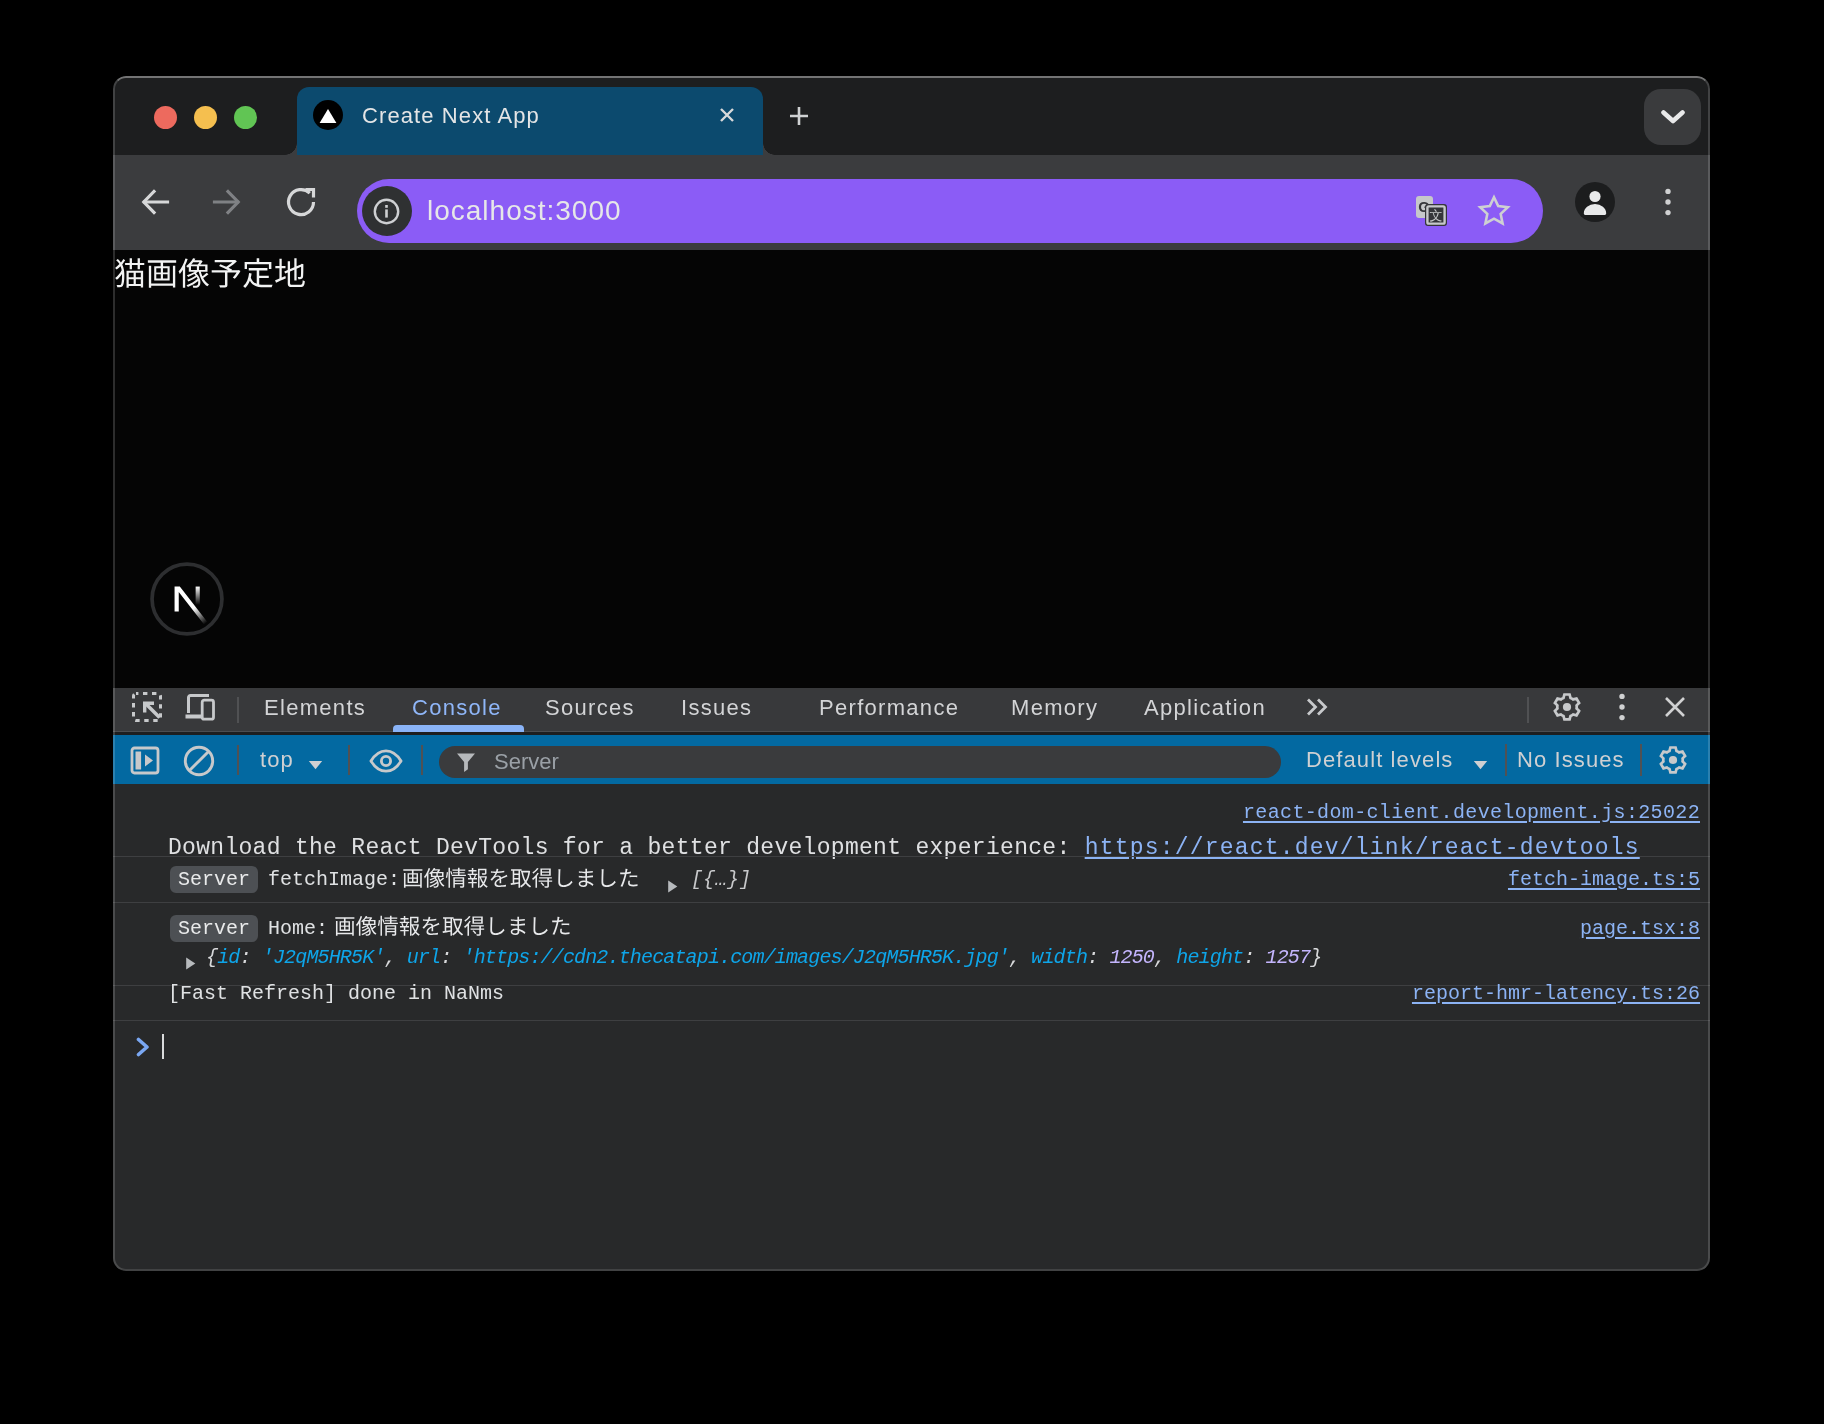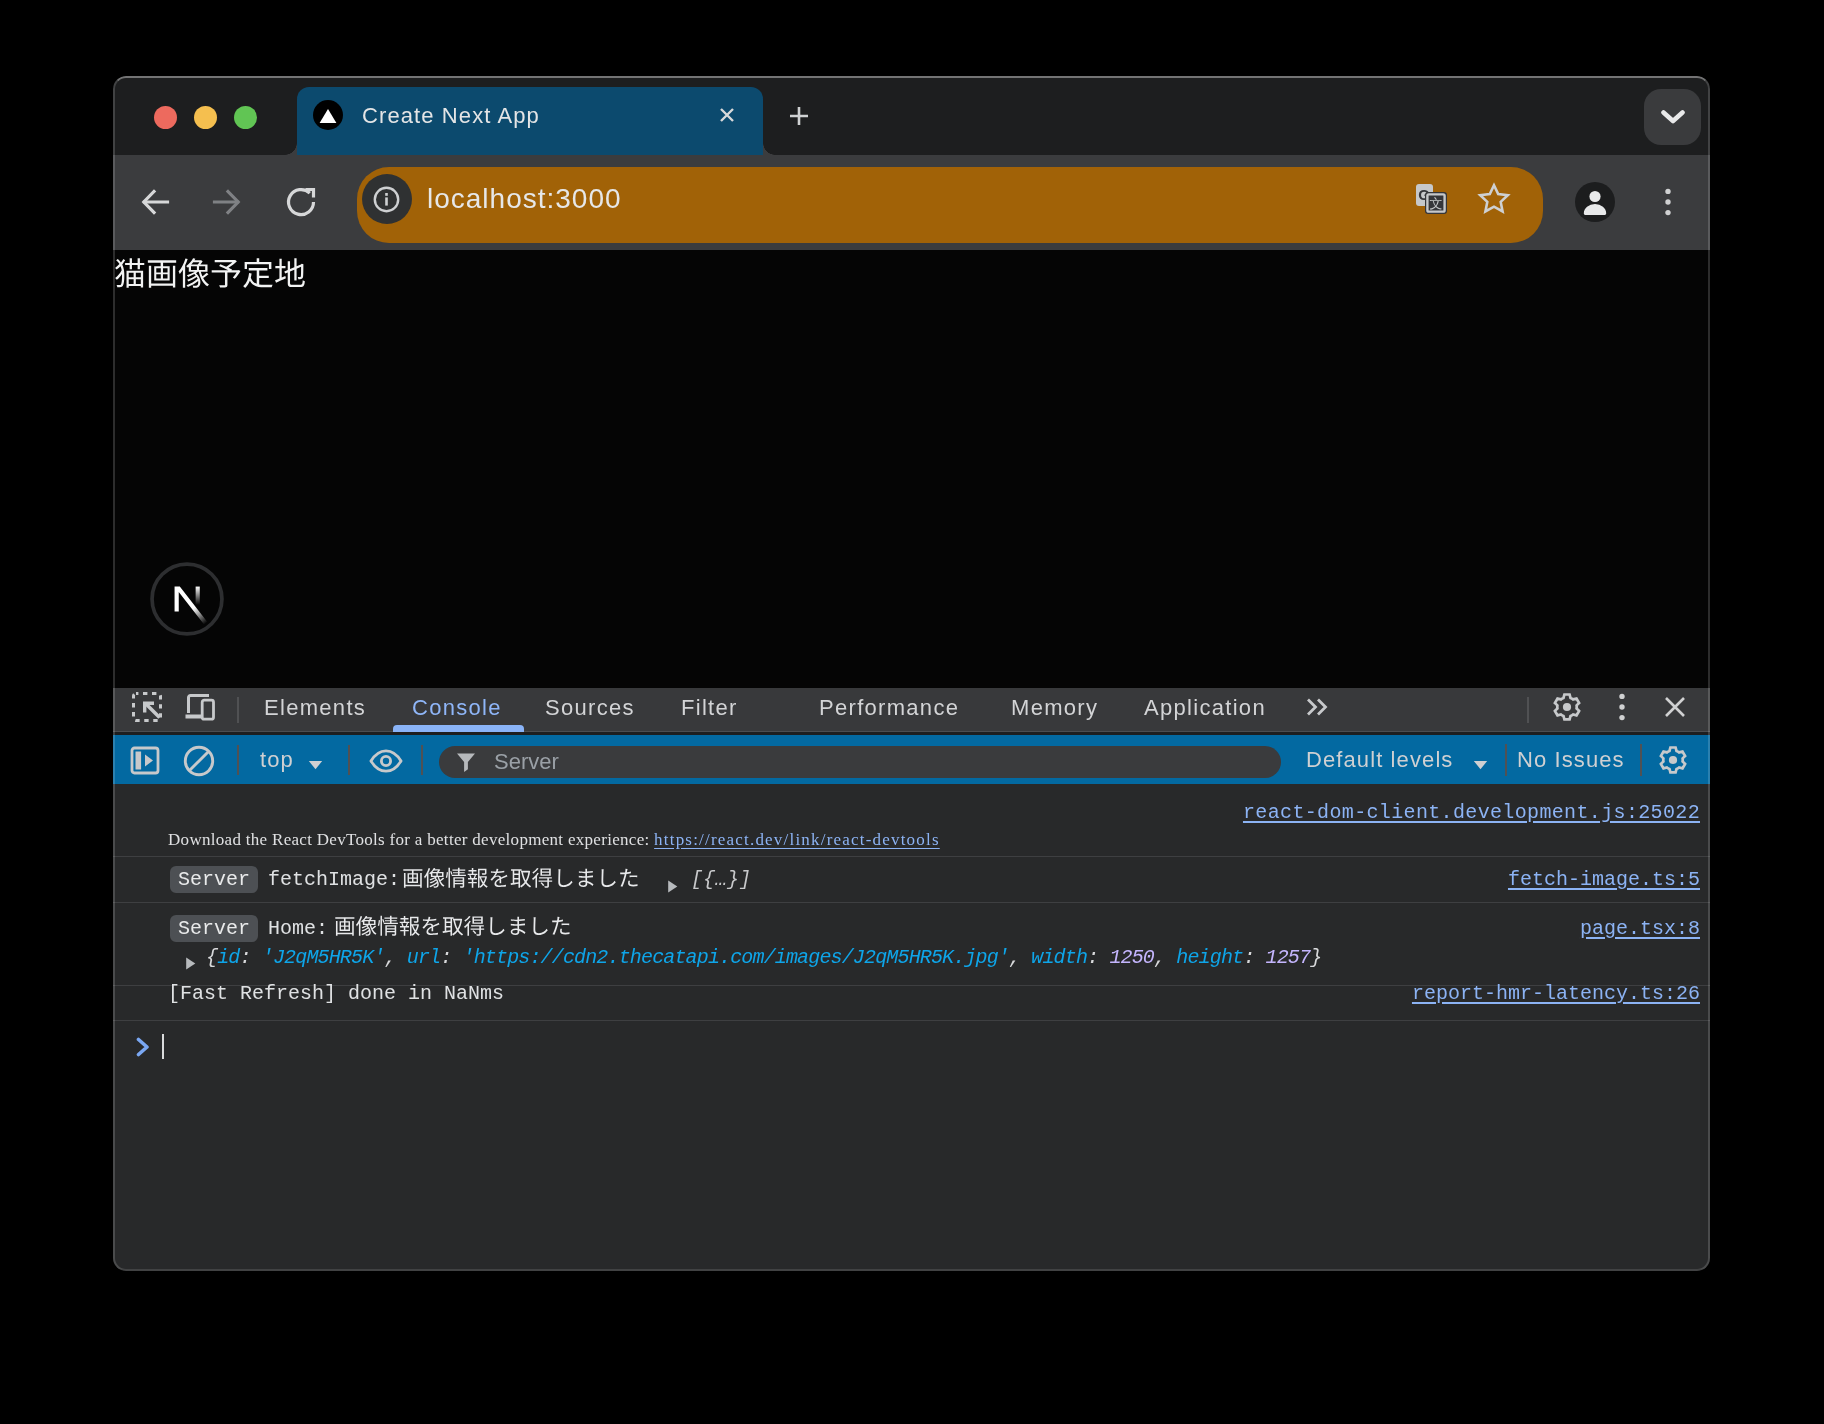--- a/index.html
+++ b/index.html
@@ -6,21 +6,21 @@
 .abs{position:absolute}
 .win{position:absolute;left:113px;top:76px;width:1597px;height:1195px;border-radius:13px;background:#1d1e1f;overflow:hidden}
 .win::after{content:"";position:absolute;inset:0;border-radius:13px;border:2px solid rgba(255,255,255,0.16);border-top-color:rgba(255,255,255,0.38);pointer-events:none;z-index:99}
 .tl{position:absolute;top:30px;width:23px;height:23px;border-radius:50%}
 .tab{position:absolute;left:184px;top:11px;width:466px;height:68px;background:#0c4a6e;border-radius:12px 12px 0 0}
 .tab .flare{position:absolute;bottom:0;width:12px;height:12px}
 .tab .flare.l{left:-12px;background:radial-gradient(circle at 0 0, transparent 11.5px, #3b3c3e 12px)}
 .tab .flare.r{right:-12px;background:radial-gradient(circle at 12px 0, transparent 11.5px, #3b3c3e 12px)}
 .tabtitle{position:absolute;left:65px;top:0;height:58px;line-height:58px;font-size:22px;letter-spacing:1.1px;color:#e4e5e6}
 .toolbar{position:absolute;left:0;top:79px;width:1597px;height:95px;background:#3b3c3e}
-.pill{position:absolute;left:244px;top:12px;width:1186px;height:76px;border-radius:32px;background:#a16207}
+.pill{position:absolute;left:244px;top:24px;width:1186px;height:64px;border-radius:32px;background:#8b5cf6}
 .chip{position:absolute;left:5px;top:7px;width:50px;height:50px;border-radius:50%;background:#2f3132}
 .url{position:absolute;left:70px;top:0;height:64px;line-height:63px;font-size:28px;letter-spacing:1px;color:#e6e7e8}
 .content{position:absolute;left:0;top:174px;width:1597px;height:438px;background:#050505;overflow:hidden}
 .dtbar{position:absolute;left:0;top:612px;width:1597px;height:44px;background:#38393b;border-bottom:1px solid #4c4d4f}
 .dttab{position:absolute;top:0;height:40px;line-height:40px;font-size:22px;letter-spacing:1.3px;color:#d3d4d6}
 .dtrow{position:absolute;left:0;top:659px;width:1597px;height:51px;background:#0369a1;border-bottom:2px solid #404143}
 .filter{position:absolute;left:326px;top:11px;width:842px;height:32px;border-radius:16px;background:#3a3b3d}
 .rowtxt{font-size:22px;letter-spacing:1.1px;color:#cfd0d2}
 .console{position:absolute;left:0;top:708px;width:1597px;height:485px;background:#28292a;font-family:"Liberation Mono",monospace;font-size:20px;color:#dfe1e3}
 .crow{position:absolute;left:0;width:1597px;height:30px;line-height:30px;white-space:pre}
@@ -142,21 +142,21 @@
           <linearGradient id="nl2" x1="121" y1="54" x2="120.8" y2="106.9" gradientUnits="userSpaceOnUse">
             <stop stop-color="#fff"></stop>
             <stop offset="1" stop-color="#fff" stop-opacity="0"></stop>
           </linearGradient>
         </defs>
       </svg>
   </div>
   <div class="dtbar">
       <span class="dttab" style="left:151px">Elements</span>
       <span class="dttab" style="left:432px">Sources</span>
-      <span class="dttab" style="left:568px">Filter</span>
+      <span class="dttab" style="left:568px">Issues</span>
       <span class="dttab" style="left:706px">Performance</span>
       <span class="dttab" style="left:898px">Memory</span>
       <span class="dttab" style="left:1031px">Application</span>
       <span class="dttab" style="left:299px;color:#8fb6f8">Console</span>
       <div class="abs" style="left:280px;top:37px;width:131px;height:7px;border-radius:4px 4px 0 0;background:#8ab4f8"></div>
       <span class="abs" style="left:1192px;top:9px"><svg width="24" height="20" viewBox="0 0 24 20" fill="none" stroke="#c7c9cb" stroke-width="2.8">
           <path d="M3 2.5 L10.5 10 L3 17.5"></path>
           <path d="M13 2.5 L20.5 10 L13 17.5"></path>
         </svg></span>
       <div class="vsep" style="left:1414px;top:9px;height:26px"></div>
@@ -218,21 +218,21 @@
       <div class="vsep" style="left:1392px;top:9px;height:32px"></div>
       <span class="abs rowtxt" style="left:1404px;top:0;height:51px;line-height:49px">No Issues</span>
       <div class="vsep" style="left:1527px;top:9px;height:32px"></div>
       <span class="abs" style="left:1545px;top:10px"><svg width="30" height="30" viewBox="0 0 30 30" fill="none">
           <path d="M12.4 2.5 h5.2 l0.9 3.4 a9.5 9.5 0 0 1 2.6 1.5 l3.4-0.9 l2.6 4.5 l-2.5 2.4 a9.5 9.5 0 0 1 0 3.1 l2.5 2.4 l-2.6 4.5 l-3.4-0.9 a9.5 9.5 0 0 1 -2.6 1.5 l-0.9 3.4 h-5.2 l-0.9-3.4 a9.5 9.5 0 0 1 -2.6-1.5 l-3.4 0.9 l-2.6-4.5 l2.5-2.4 a9.5 9.5 0 0 1 0-3.1 l-2.5-2.4 l2.6-4.5 l3.4 0.9 a9.5 9.5 0 0 1 2.6-1.5 z" stroke="#c7c9cb" stroke-width="2.7"></path>
           <circle cx="15" cy="15" r="4.1" fill="#c7c9cb"></circle>
         </svg></span>
     </div>
   <div class="console">
       <div class="crow" style="top:14px"><span class="abs link" style="right:10px;letter-spacing:.35px">react-dom-client.development.js:25022</span></div>
-      <div class="crow" style="top:41px;font-family:Liberation Serif, serif;font-size:17px;color:#dfe0e2"><span class="abs" style="left:55px;letter-spacing:.3px">Download the React DevTools for a better development experience: <span class="link" style="letter-spacing:1.2px">https://react.dev/link/react-devtools</span></span></div>
+      <div class="crow" style="top:49px;font-family:Liberation Mono, monospace;font-size:23px;color:#dfe0e2"><span class="abs" style="left:55px;letter-spacing:.3px">Download the React DevTools for a better development experience: <span class="link" style="letter-spacing:1.2px">https://react.dev/link/react-devtools</span></span></div>
       <div class="cdiv" style="top:72px"></div>
       <div class="crow" style="top:81px"><span class="badge abs" style="left:57px;top:1px">Server</span><span class="abs" style="left:155px">fetchImage:</span><svg class="abs cjk" style="left:289px;top:2.0px" width="237.6" height="21.6" viewBox="0 -880 11000 1000" fill="#e8e9eb">
           <use href="#g1" x="0"></use>
           <use href="#g2" x="1000"></use>
           <use href="#g6" x="2000"></use>
           <use href="#g7" x="3000"></use>
           <use href="#g8" x="4000"></use>
           <use href="#g9" x="5000"></use>
           <use href="#g10" x="6000"></use>
           <use href="#g11" x="7000"></use>

